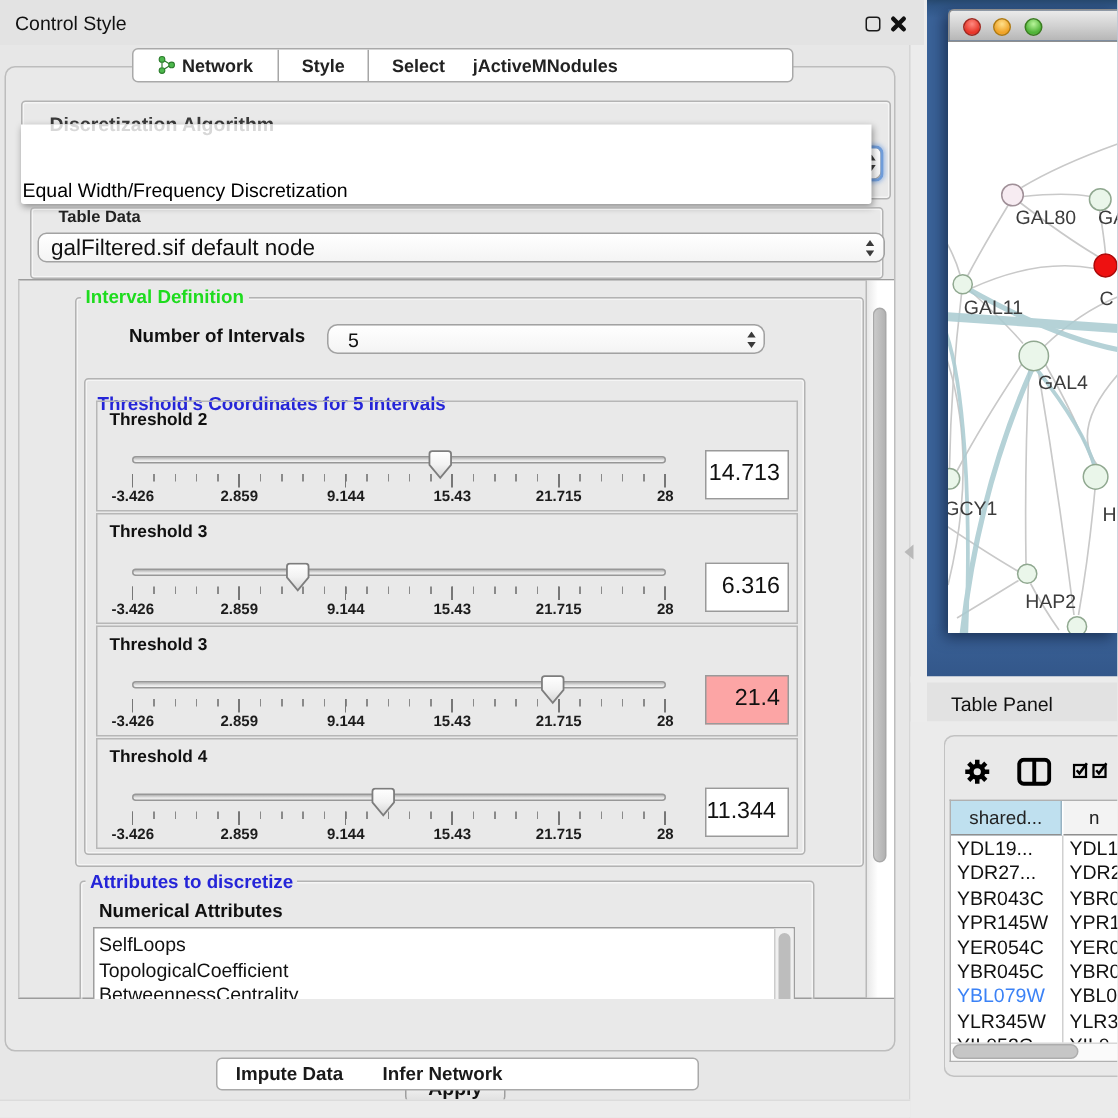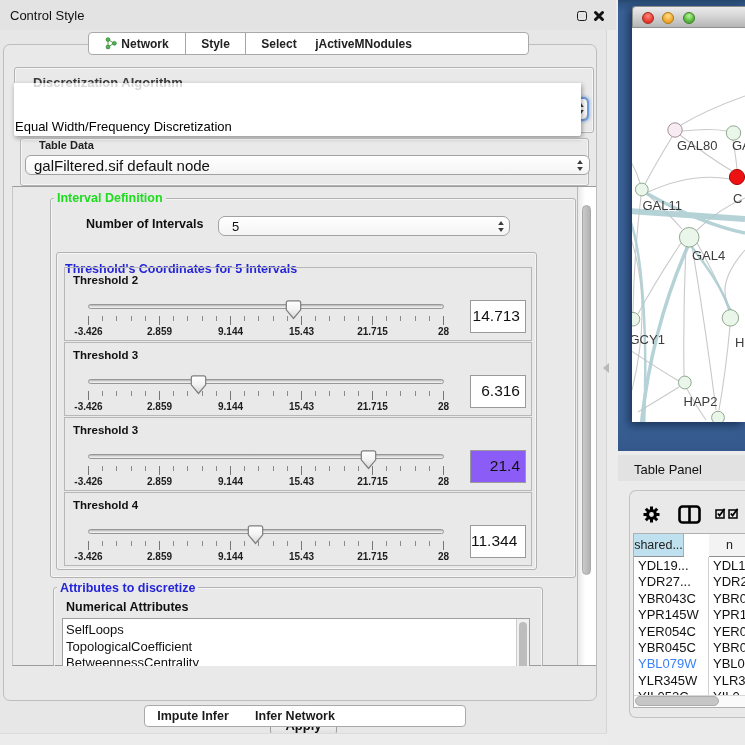--- a/index.html
+++ b/index.html
@@ -141,21 +141,21 @@
 <svg class="thumb" style="left:360.4px;top:450px;" width="17" height="20" viewBox="0 0 17 20">
 <path d="M3.2 0.8 h10.6 q1.9 0 1.9 1.9 v7.2 l-7.2 8.6 l-7.2 -8.6 v-7.2 q0 -1.9 1.9 -1.9 z" fill="url(#tg2)" stroke="#7d7d7d" stroke-width="1.2"></path>
 <defs>
       <linearGradient id="tg2" x1="0" y1="0" x2="0" y2="1">
         <stop offset="0" stop-color="#ffffff"></stop>
         <stop offset=".5" stop-color="#f2f2f2"></stop>
         <stop offset="1" stop-color="#d6d6d6"></stop>
       </linearGradient>
     </defs>
   </svg>
-<div class="abs" style="left:470px;top:450px;width:56px;height:33px;background:#8b5cf6;border:1.5px solid #9a9a9a;font-size:15.5px;color:#111;text-align:right;line-height:30px;padding-right:5px;">21.4</div>
+<div class="abs" style="left:470px;top:450px;width:56px;height:33px;background:#fca5a5;border:1.5px solid #9a9a9a;font-size:15.5px;color:#111;text-align:right;line-height:30px;padding-right:5px;">21.4</div>
 <div class="abs" style="left:64px;top:492px;width:468px;height:74px;border:1px solid #b7b7b7;"></div>
 <div class="abs" style="left:73px;top:499px;font-size:11.5px;font-weight:bold;color:#111;">Threshold 4</div>
 <div class="abs" style="left:88px;top:529px;width:356px;height:5px;background:linear-gradient(#b2b2b2,#e2e2e2 55%,#f4f4f4);border:1px solid #979797;border-radius:2.5px;"></div>
 <div class="abs" style="left:88px;top:541px;width:357px;height:5px;background:repeating-linear-gradient(90deg,#8a8a8a 0,#8a8a8a 1px,transparent 1px,transparent 14.2px);"></div>
 <div class="abs" style="left:88px;top:541px;width:357px;height:9px;background:repeating-linear-gradient(90deg,#777 0,#777 1px,transparent 1px,transparent 71px);"></div>
 <div class="ticklab" style="left:88.5px;top:551px;">-3.426</div>
 <div class="ticklab" style="left:159.5px;top:551px;">2.859</div>
 <div class="ticklab" style="left:230.5px;top:551px;">9.144</div>
 <div class="ticklab" style="left:301.5px;top:551px;">15.43</div>
 <div class="ticklab" style="left:372.5px;top:551px;">21.715</div>
@@ -177,21 +177,21 @@
 <div class="abs" style="left:54px;top:22px;font-size:12.5px;font-weight:bold;color:#111;">Numerical Attributes</div>
 <div class="abs" style="left:50px;top:40px;width:468px;height:60px;background:#fff;border:1px solid #9e9e9e;"></div>
 <div class="abs" style="left:54px;top:44px;font-size:13px;color:#111;">SelfLoops</div>
 <div class="abs" style="left:54px;top:60.5px;font-size:13px;color:#111;">TopologicalCoefficient</div>
 <div class="abs" style="left:54px;top:77px;font-size:13px;color:#111;">BetweennessCentrality</div>
 <div class="abs" style="left:504px;top:41px;width:13px;height:59px;background:#f0f0f0;border-left:1px solid #ccc;"></div>
 <div class="abs" style="left:507px;top:44px;width:8px;height:70px;background:#bdbdbd;border-radius:4px;"></div>
 </div>
 <div class="abs" style="left:270px;top:672px;width:67px;height:20px;background:linear-gradient(#ffffff,#dedede);border:1px solid #9f9f9f;border-radius:5px;text-align:center;font-size:13px;font-weight:bold;color:#111;line-height:18px;margin-top:44px;">Apply</div>
 <div class="abs" style="left:144px;top:705px;width:322px;height:22px;background:#fff;border:1px solid #a9a9a9;border-radius:4px;display:flex;overflow:hidden;font-size:12.5px;font-weight:bold;color:#1a1a1a;">
-<div style="width:96px;display:flex;align-items:center;justify-content:center;">Impute Infer</div>
+<div style="width:96px;display:flex;align-items:center;justify-content:center;">Impute Data</div>
 <div style="width:108px;display:flex;align-items:center;justify-content:center;">Infer Network</div>
 </div>
 <div class="abs" style="left:0;top:733px;width:607px;height:12px;background:#ececec;border-top:1px solid #dcdcdc;"></div>
 <div class="abs" style="left:618px;top:0;width:127px;height:451px;background:linear-gradient(#27496f 0,#2f5585 4px,#3a6298 12px,#3a6298 92%,#33578a 100%);"></div>
 <div class="abs" style="left:632px;top:6px;width:113px;height:416px;box-shadow:-3px 3px 9px rgba(0,10,30,.55);"></div>
 <div class="abs" style="left:632px;top:6px;width:113px;height:22px;background:linear-gradient(#ebebeb,#d2d2d2 50%,#b6b6b6);border:1px solid #8f8f8f;border-right:none;border-radius:4px 0 0 0;"></div>
 <div class="abs" style="left:641.5px;top:11.5px;width:12px;height:12px;border-radius:50%;background:radial-gradient(circle at 50% 30%,#ff8a80 0%,#e8372b 65%);border:1px solid #a02820;"></div>
 <div class="abs" style="left:662.0px;top:11.5px;width:12px;height:12px;border-radius:50%;background:radial-gradient(circle at 50% 30%,#ffe08a 0%,#f0a429 65%);border:1px solid #b07a10;"></div>
 <div class="abs" style="left:682.5px;top:11.5px;width:12px;height:12px;border-radius:50%;background:radial-gradient(circle at 50% 30%,#b8f59a 0%,#52b43a 65%);border:1px solid #3a7d20;"></div>
 <svg class="abs" style="left:632px;top:28px;background:#ffffff;" width="113" height="394" viewBox="632 28 113 394">
@@ -267,21 +267,21 @@
   </svg>
 <svg class="abs" style="left:715px;top:507px;" width="11" height="12" viewBox="0 0 11 12">
     <rect x="1" y="3" width="8" height="8" fill="none" stroke="#000" stroke-width="1.5"></rect>
     <path d="M2.8 6.5 L4.6 8.6 L9.6 1.8" fill="none" stroke="#000" stroke-width="1.7"></path>
   </svg>
 <svg class="abs" style="left:728px;top:507px;" width="11" height="12" viewBox="0 0 11 12">
     <rect x="1" y="3" width="8" height="8" fill="none" stroke="#000" stroke-width="1.5"></rect>
     <path d="M2.8 6.5 L4.6 8.6 L9.6 1.8" fill="none" stroke="#000" stroke-width="1.7"></path>
   </svg>
 <div class="abs" style="left:633px;top:533px;width:112px;height:175px;background:#fff;border:1px solid #b0b0b0;border-right:none;overflow:hidden;">
-<div style="position:absolute;left:0;top:0;width:50px;height:23px;background:#bfe0ef;border-right:1px solid #97b2c2;border-bottom:1px solid #8f8f8f;text-align:center;font-size:12.5px;color:#222;line-height:23px;">shared...</div>
+<div style="position:absolute;left:0;top:0;width:74px;height:23px;background:#bfe0ef;border-right:1px solid #97b2c2;border-bottom:1px solid #8f8f8f;text-align:center;font-size:12.5px;color:#222;line-height:23px;">shared...</div>
 <div style="position:absolute;left:75px;top:0;width:37px;height:23px;background:#f3f3f3;border-bottom:1px solid #8f8f8f;font-size:12.5px;color:#222;line-height:23px;padding-left:17px;">n</div>
 <div style="position:absolute;left:74px;top:23px;width:1px;height:152px;background:#d0d0d0;"></div>
 <div style="position:absolute;left:4px;top:24.0px;font-size:13px;color:#111;white-space:nowrap;">YDL19...</div>
 <div style="position:absolute;left:79px;top:24.0px;font-size:13px;color:#111;white-space:nowrap;">YDL1</div>
 <div style="position:absolute;left:4px;top:40.4px;font-size:13px;color:#111;white-space:nowrap;">YDR27...</div>
 <div style="position:absolute;left:79px;top:40.4px;font-size:13px;color:#111;white-space:nowrap;">YDR2</div>
 <div style="position:absolute;left:4px;top:56.8px;font-size:13px;color:#111;white-space:nowrap;">YBR043C</div>
 <div style="position:absolute;left:79px;top:56.8px;font-size:13px;color:#111;white-space:nowrap;">YBR0</div>
 <div style="position:absolute;left:4px;top:73.2px;font-size:13px;color:#111;white-space:nowrap;">YPR145W</div>
 <div style="position:absolute;left:79px;top:73.2px;font-size:13px;color:#111;white-space:nowrap;">YPR1</div>

